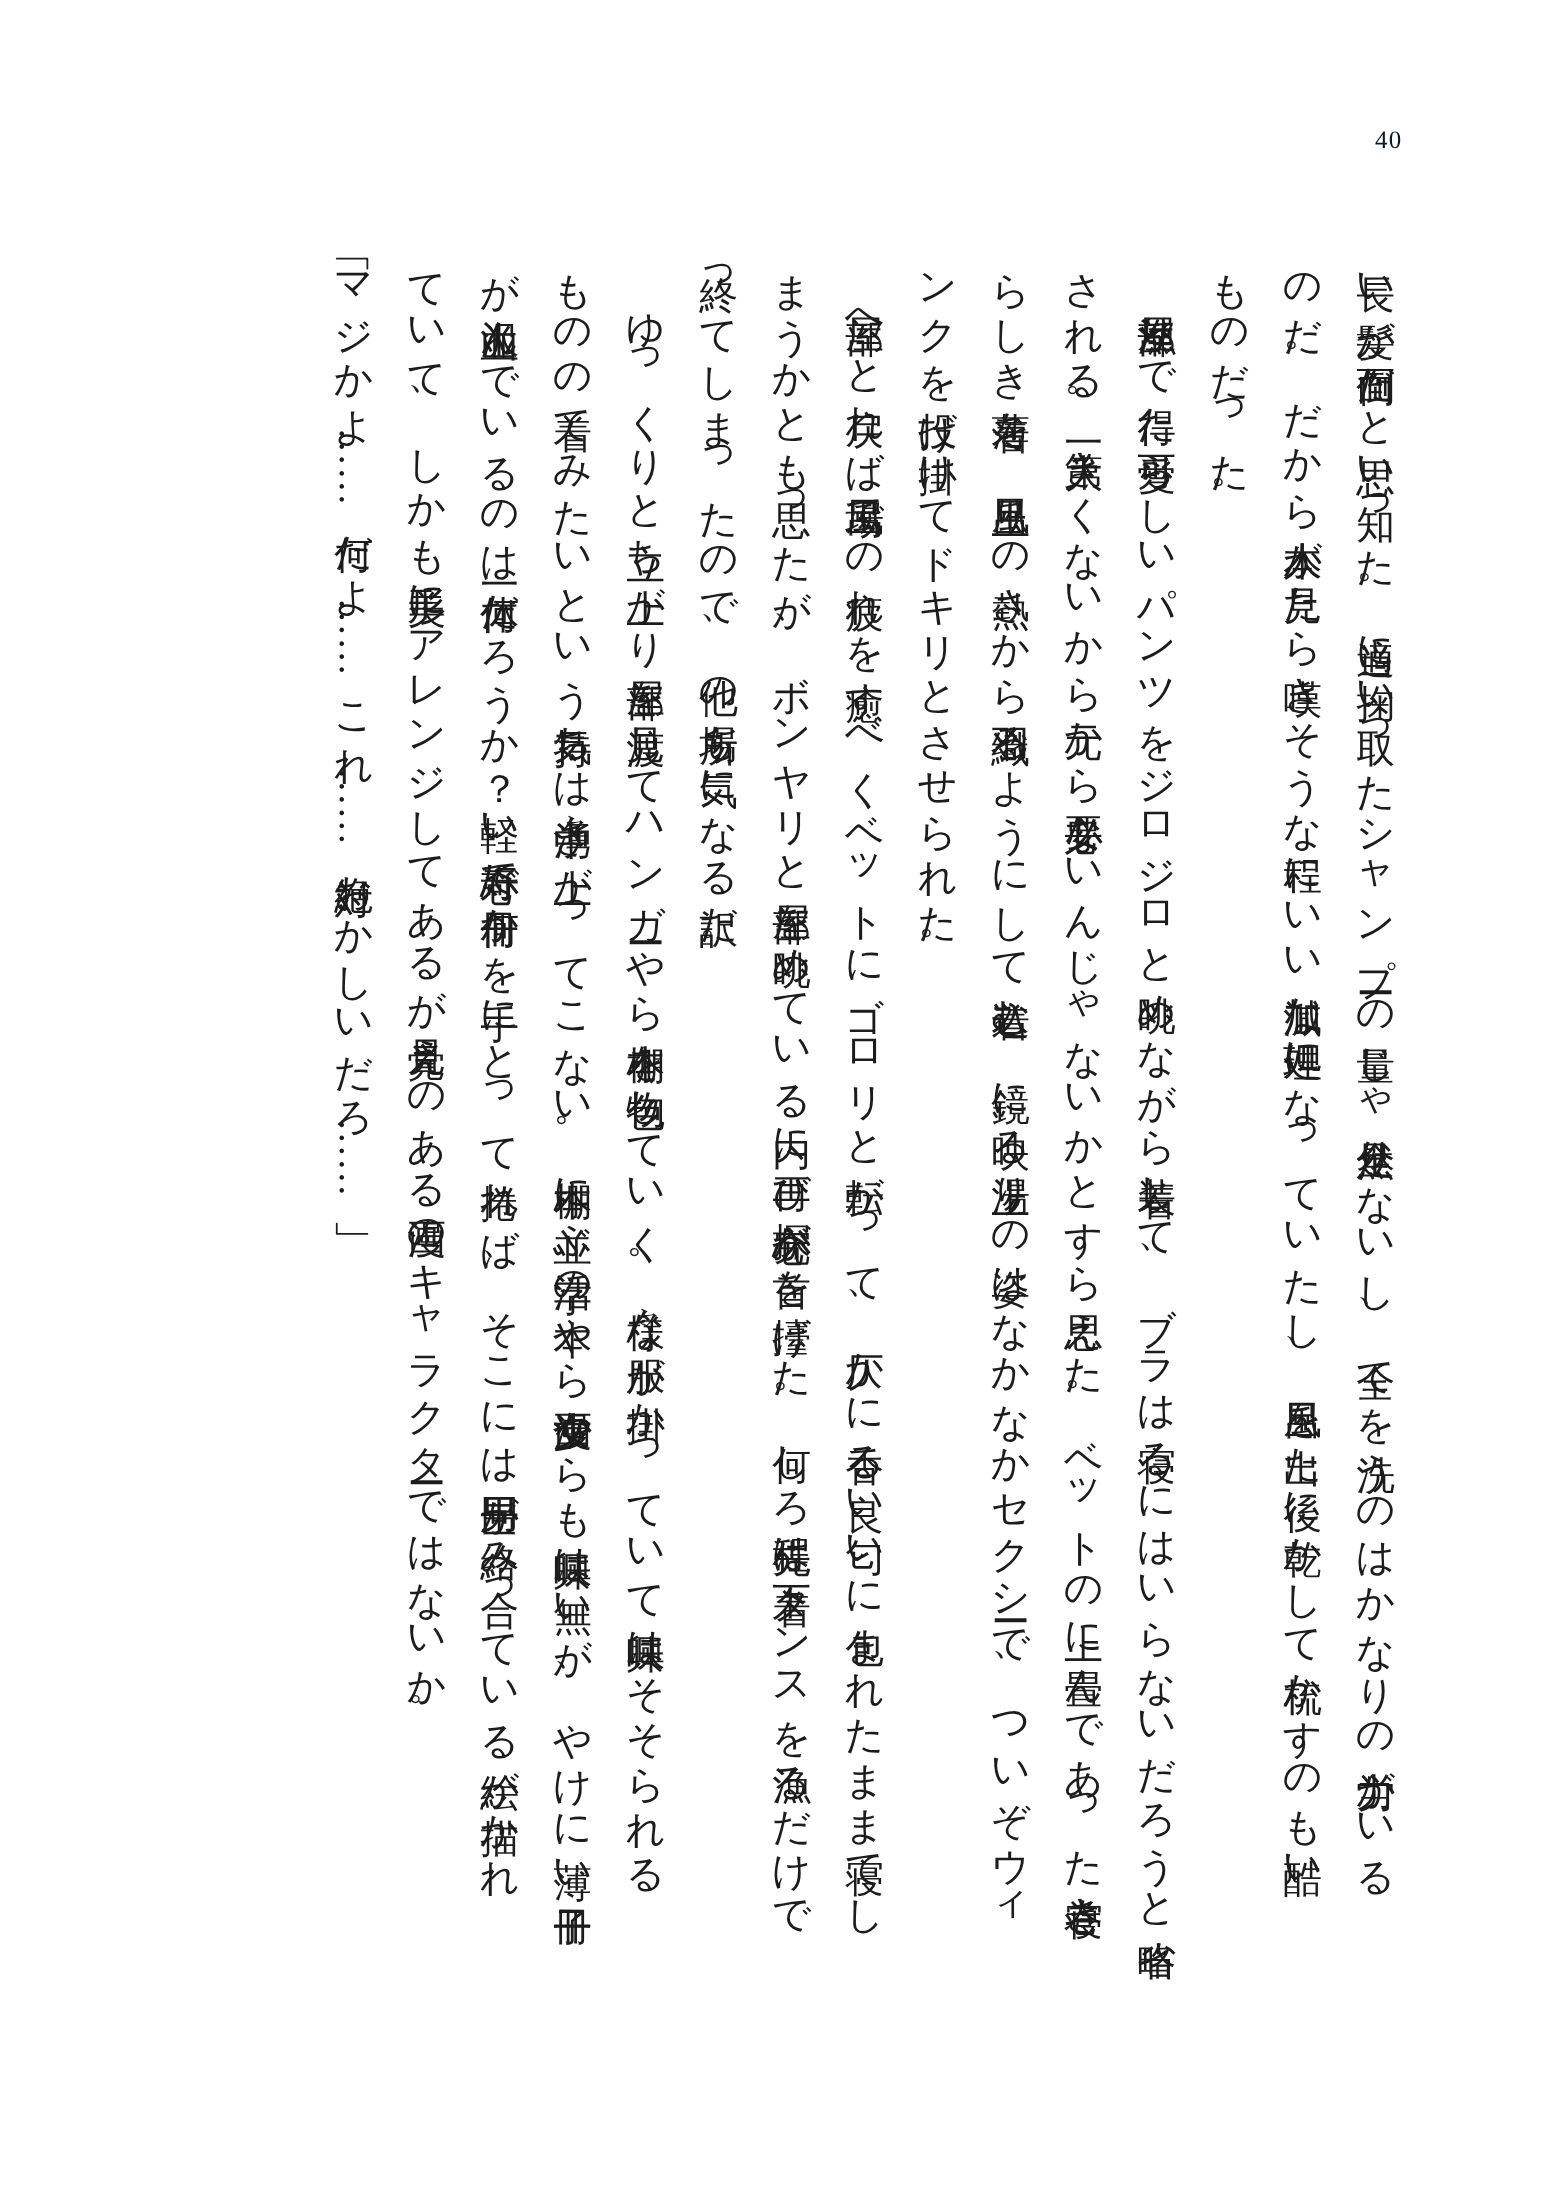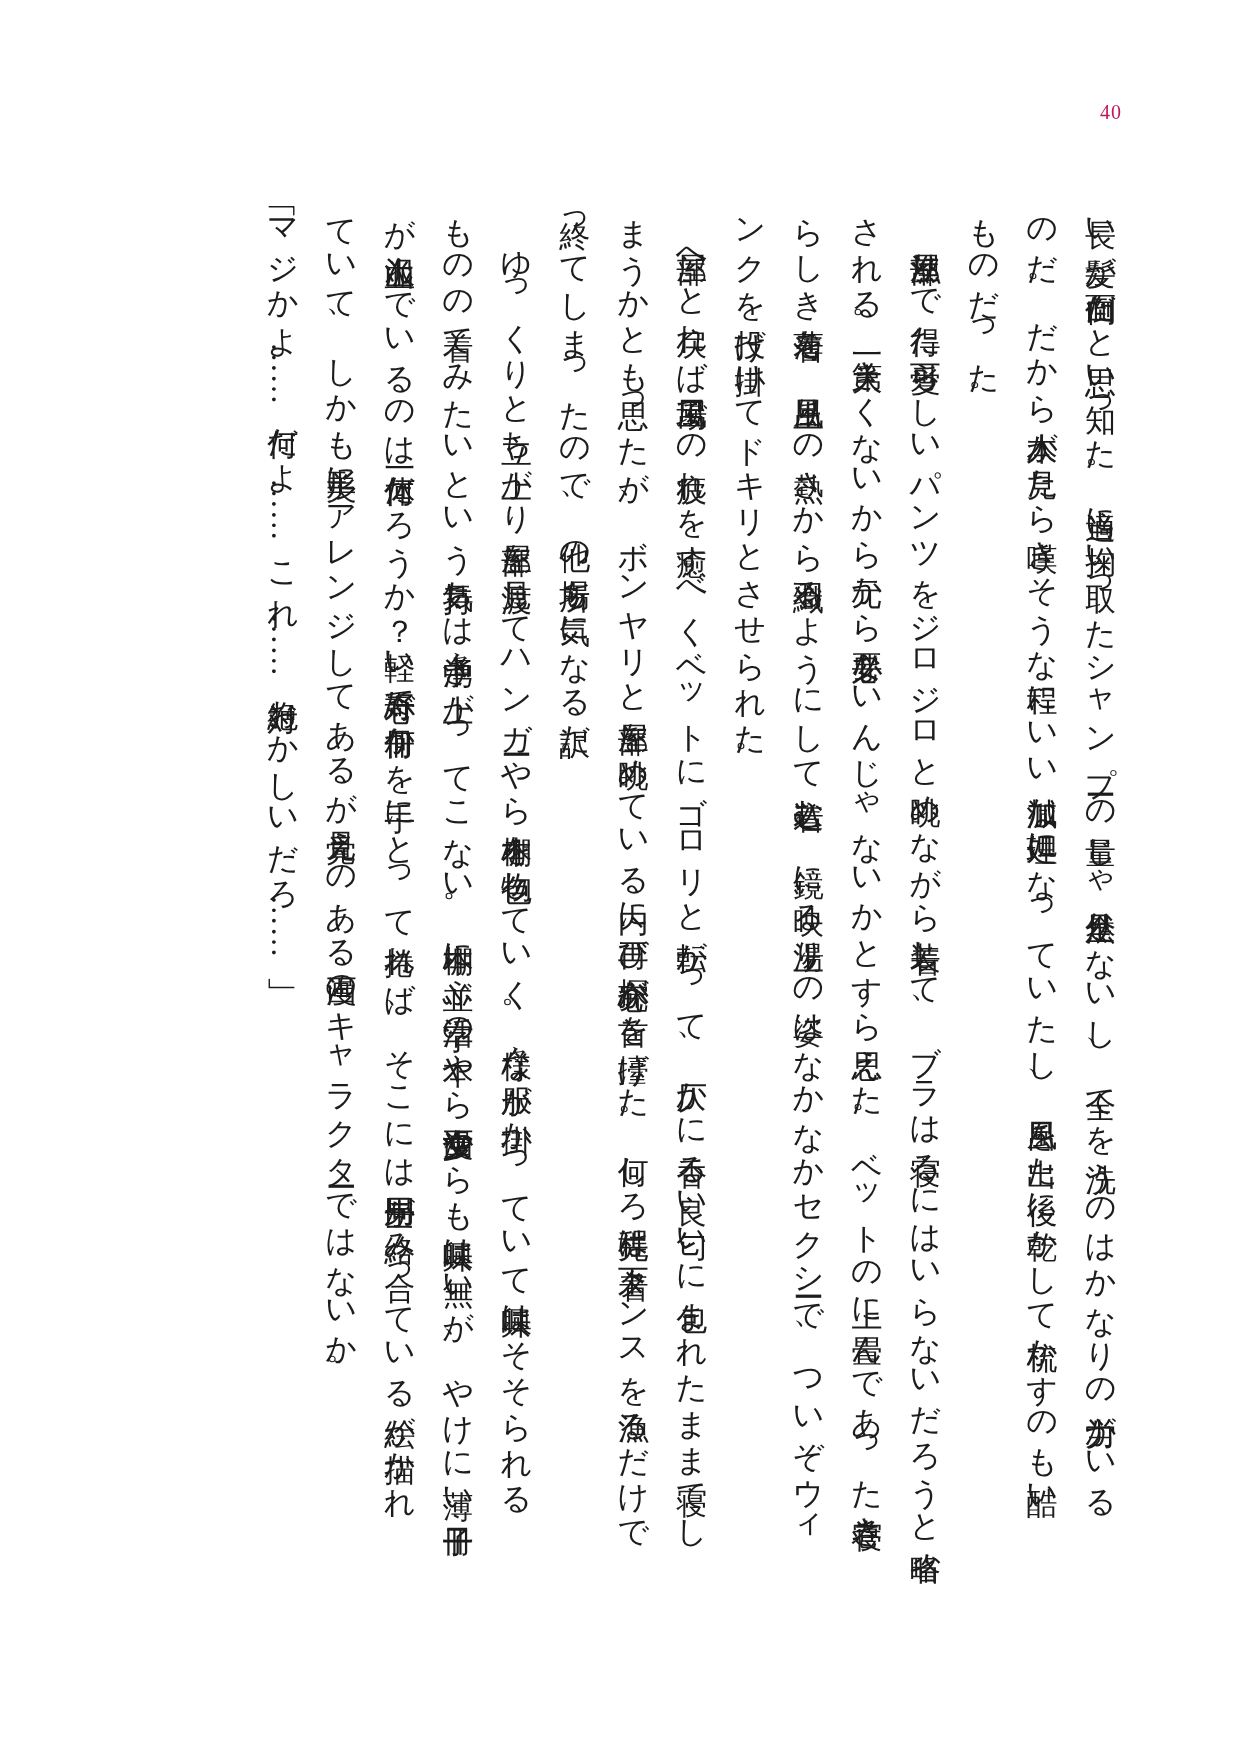--- a/index.html
+++ b/index.html
@@ -16,21 +16,21 @@
   .page {
     position: absolute;
     inset: 0;
   }
   .page-number {
     position: absolute;
     top: 101px;
     right: 118px;
     font-family: "Liberation Serif", "DejaVu Serif", serif;
     font-size: 20px;
-    color: #be185d;
+    color: #0f172a;
     letter-spacing: 1px;
   }
   .text-block {
     position: absolute;
     top: 197px;
     right: 111px;
     height: 1338px;          
     width: 1000px;
     writing-mode: vertical-rl;
     text-orientation: mixed;

